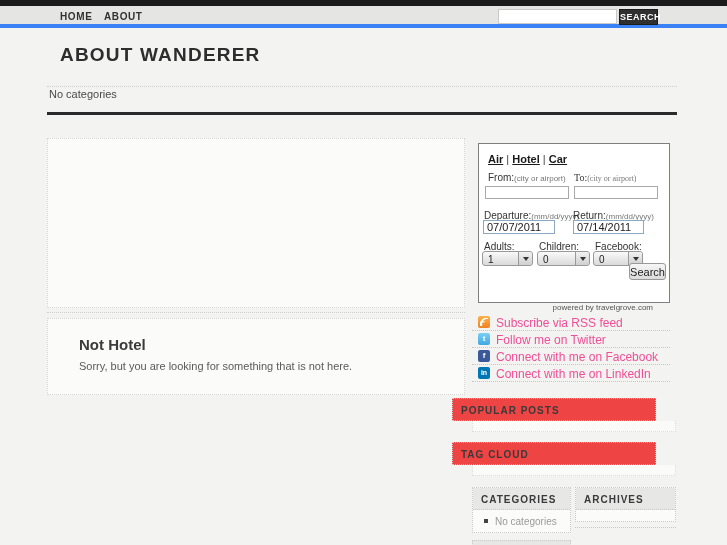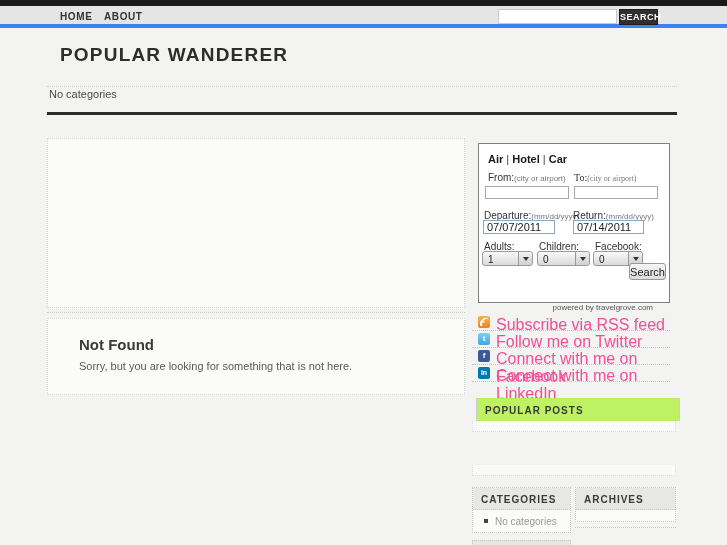--- a/index.html
+++ b/index.html
@@ -26,21 +26,21 @@
   .content-box { position:absolute; left:47px; width:418px; background:#fbfbf9; border:1px dotted #d6d6d4; }
   .box1 { top:138px; height:170px; }
   .sep2 { left:47px; top:312px; width:418px; }
   .box2 { top:318px; height:77px; }
   .nf-title { position:absolute; left:31px; top:17px; font-size:15px; font-weight:bold; color:#3b3b3b; }
   .nf-msg { position:absolute; left:31px; top:41px; font-size:11px; color:#5a5a5a; }
 
   
   .travel-widget { position:absolute; left:478px; top:143px; width:192px; height:160px; background:#fff; border:1px solid #7f7f7f; }
   .tw-tabs { position:absolute; left:9px; top:9px; font-size:11px; color:#222; }
-  .tw-tab { font-weight:bold; color:#1a1a1a; cursor:pointer; }
+  .tw-tab { font-weight:bold; color:#1a1a1a; text-decoration:underline; cursor:pointer; }
   .tw-sep { color:#444; }
   .tw-label { position:absolute; font-size:10px; color:#333; }
   .tw-hint { font-size:8px; color:#777; }
   .lbl-from { left:9px; top:28px; }
   .lbl-to { left:95px; top:28px;font-family:Liberation Serif, serif; }
   .lbl-dep { left:5px; top:66px; }
   .lbl-ret { left:94px; top:66px; }
   .tw-input { position:absolute; height:13px; border:1px solid #a9a9a9; background:#fff; font-size:10px; padding:0 2px; }
   .inp-from { left:6px; top:42px; width:84px; }
   .inp-to { left:95px; top:42px; width:84px; }
@@ -62,24 +62,24 @@
 
   
   .social-list { position:absolute; left:472px; top:314px; width:198px; }
   .social-item { position:relative; height:17px; border-bottom:1px dotted #c6c6c4; cursor:pointer; }
   .social-icon { position:absolute; left:6px; top:2px; width:12px; height:12px; border-radius:2px; color:#fff; font-size:8px; font-weight:bold; text-align:center; line-height:12px; }
   .ic-rss { background:linear-gradient(#fbb34c,#ef8022); }
   .ic-rss svg { display:block; margin:2px auto 0; }
   .ic-twitter { background:linear-gradient(#7cd0f4,#3da8e0); }
   .ic-facebook { background:#3b5998; }
   .ic-linkedin { background:#0077b5; font-size:7px; }
-  .social-label { position:absolute; left:24px; top:2px; font-size:16px; color:#ef4f96; text-decoration:none; }
-
-  
-  .side-header { position:absolute; left:476px; width:204px; height:23px; background:#bef264; border:1px dotted #c8c8c6; }
+  .social-label { position:absolute; left:24px; top:2px; font-size:12px; color:#ef4f96; text-decoration:none; }
+
+  
+  .side-header { position:absolute; left:452px; width:204px; height:23px; background:#ef4444; border:1px dotted #c8c8c6; }
   .side-header span { position:absolute; left:8px; top:6px; font-size:10px; font-weight:bold; color:#3a3a3a; letter-spacing:1px; }
   .side-empty-row { position:absolute; left:472px; width:204px; height:11px; background:#fafaf8; border:1px dotted #dadad8; border-top:none; }
   .hdr-popular { top:398px; }
   .row-popular { top:421px; }
   .hdr-tagcloud { top:442px; }
   .row-tagcloud { top:465px; }
 
   .cat-box { position:absolute; left:472px; top:487px; width:99px; height:46px; border:1px dotted #c8c8c6; background:#fbfbf9; }
   .cat-head { height:22px; background:#e7e7e5; border-bottom:1px dotted #c8c8c6; position:relative;text-align:right; }
   .cat-head span, .arc-head span { position:absolute; left:8px; top:6px; font-size:10px; font-weight:bold; color:#3a3a3a; letter-spacing:1px; }
@@ -99,30 +99,30 @@
 
   <div class="top-strip"></div>
 
   <div class="navbar">
     <a class="nav-item nav-home">HOME</a>
     <a class="nav-item nav-about">ABOUT</a>
     <input class="topbar-search" value="" style="">
     <button class="topbar-search-btn">SEARCH</button>
   </div>
 
-  <h1 class="site-title">POPULAR WANDERER</h1>
+  <h1 class="site-title">ABOUT WANDERER</h1>
   <div class="sep-dotted sep1"></div>
   <div class="subnav-text">No categories</div>
   <div class="thick-bar"></div>
 
   <div class="content-box box1"></div>
   <div class="sep-dotted sep2"></div>
 
   <div class="content-box box2">
-    <h2 class="nf-title">Not Found</h2>
+    <h2 class="nf-title">Not Hotel</h2>
     <p class="nf-msg">Sorry, but you are looking for something that is not here.</p>
   </div>
 
   <div class="travel-widget">
     <div class="tw-tabs">
       <a class="tw-tab">Air</a>
       <span class="tw-sep">|</span>
       <a class="tw-tab">Hotel</a>
       <span class="tw-sep">|</span>
       <a class="tw-tab">Car</a>
@@ -182,20 +182,23 @@
       <span class="social-icon ic-linkedin">in</span>
       <a class="social-label">Connect with me on LinkedIn</a>
     </div>
   </div>
 
   <div class="side-header hdr-popular">
       <span>POPULAR POSTS</span>
     </div>
   <div class="side-empty-row row-popular"></div>
 
+  <div class="side-header hdr-tagcloud">
+      <span>TAG CLOUD</span>
+    </div>
   <div class="side-empty-row row-tagcloud"></div>
 
   <div class="cat-box">
     <div class="cat-head">
         <span>CATEGORIES</span>
       </div>
     <div class="cat-item">
       <span class="cat-bullet"></span>
       <span>No categories</span>
     </div>

